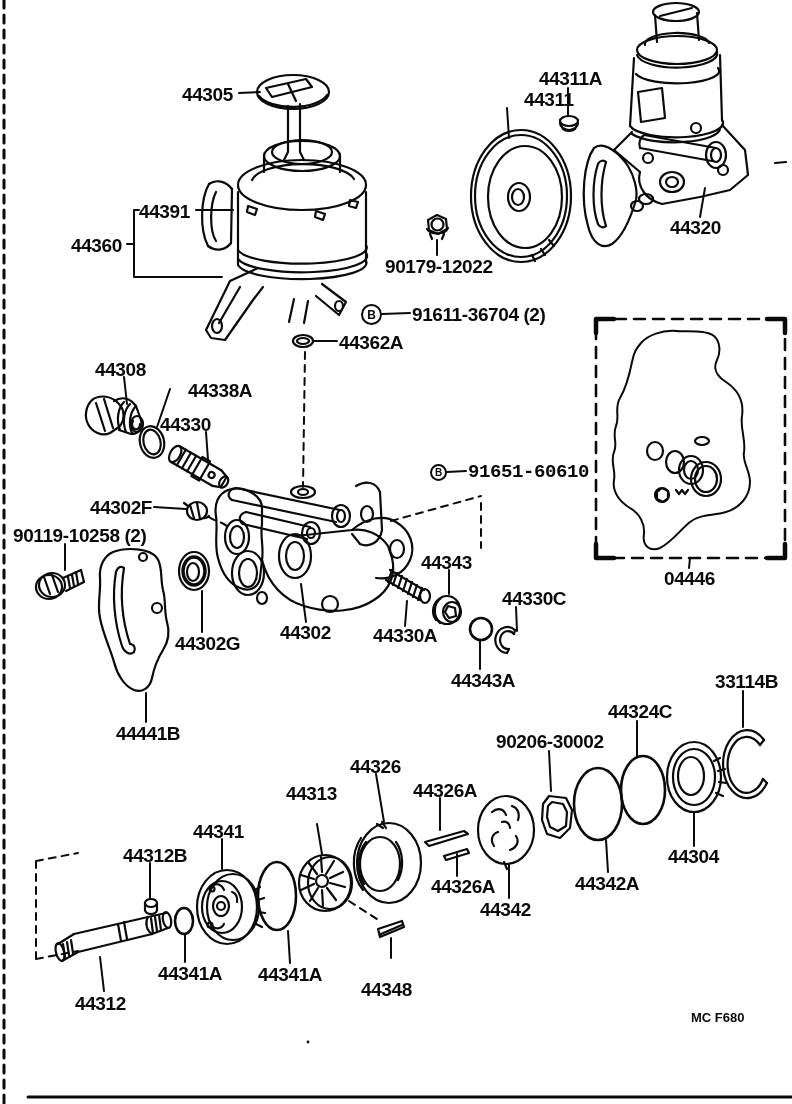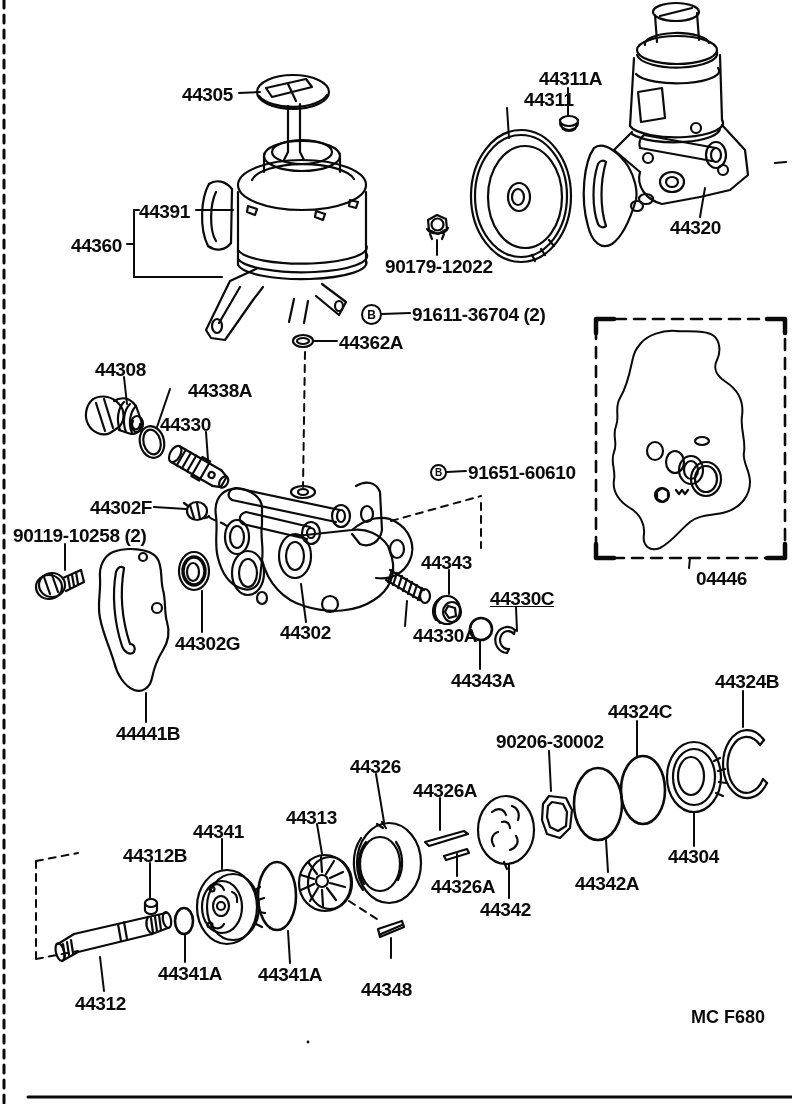--- a/index.html
+++ b/index.html
@@ -8,21 +8,21 @@
     background:#ffffff;overflow:hidden;
     font-family:"Liberation Sans","DejaVu Sans",sans-serif;
   }
   .stage svg{position:absolute;left:0;top:0;}
   .lbl{
     position:absolute;
     font-weight:bold;font-size:19px;line-height:19px;
     letter-spacing:-0.4px;color:#0a0a0a;white-space:nowrap;
   }
   .footer-code{
-    position:absolute;font-weight:bold;font-size:18px;line-height:17px;
+    position:absolute;font-weight:bold;font-size:13px;line-height:17px;
     letter-spacing:0px;color:#0a0a0a;white-space:nowrap;
   }
   .bsym{
     position:absolute;box-sizing:border-box;border:2px solid #0a0a0a;border-radius:50%;
     display:flex;align-items:center;justify-content:center;
     font-weight:bold;color:#0a0a0a;background:#fff;
   }
 </style>
 </head>
 <body>
@@ -407,37 +407,37 @@
 <div class="lbl" style="left:71px;top:236px;">44360</div>
 <div class="lbl" style="left:539px;top:69px;">44311A</div>
 <div class="lbl" style="left:477px;top:90px;margin-left:47px;">44311</div>
 <div class="lbl" style="left:670px;top:218px;">44320</div>
 <div class="lbl" style="left:385px;top:257px;">90179-12022</div>
 <div class="lbl" style="left:412px;top:305px;">91611-36704 (2)</div>
 <div class="lbl" style="left:339px;top:333px;">44362A</div>
 <div class="lbl" style="left:95px;top:360px;">44308</div>
 <div class="lbl" style="left:188px;top:381px;">44338A</div>
 <div class="lbl" style="left:160px;top:415px;text-align:center;">44330</div>
-<div class="lbl" style="left:468px;top:463px;">91651-60610</div>
+<div class="lbl" style="left:468px;top:463px;font-family:Liberation Mono, monospace;">91651-60610</div>
 <div class="lbl" style="left:90px;top:498px;">44302F</div>
 <div class="lbl" style="left:13px;top:526px;">90119-10258 (2)</div>
 <div class="lbl" style="left:421px;top:553px;">44343</div>
-<div class="lbl" style="left:696px;top:569px;text-align:right;">04446</div>
-<div class="lbl" style="left:490px;top:589px;text-decoration:underline;">44330C</div>
+<div class="lbl" style="left:664px;top:569px;text-align:right;">04446</div>
+<div class="lbl" style="left:502px;top:589px;">44330C</div>
 <div class="lbl" style="left:280px;top:623px;">44302</div>
-<div class="lbl" style="left:373px;top:626px;margin-left:40px;">44330A</div>
+<div class="lbl" style="left:373px;top:626px;">44330A</div>
 <div class="lbl" style="left:175px;top:634px;">44302G</div>
 <div class="lbl" style="left:451px;top:671px;">44343A</div>
-<div class="lbl" style="left:715px;top:672px;">44324B</div>
+<div class="lbl" style="left:715px;top:672px;">33114B</div>
 <div class="lbl" style="left:608px;top:702px;">44324C</div>
 <div class="lbl" style="left:116px;top:724px;">44441B</div>
 <div class="lbl" style="left:496px;top:732px;">90206-30002</div>
 <div class="lbl" style="left:350px;top:757px;">44326</div>
 <div class="lbl" style="left:413px;top:781px;">44326A</div>
-<div class="lbl" style="left:286px;top:808px;">44313</div>
+<div class="lbl" style="left:286px;top:784px;">44313</div>
 <div class="lbl" style="left:193px;top:822px;">44341</div>
 <div class="lbl" style="left:123px;top:846px;">44312B</div>
 <div class="lbl" style="left:668px;top:847px;">44304</div>
 <div class="lbl" style="left:575px;top:874px;">44342A</div>
 <div class="lbl" style="left:431px;top:877px;">44326A</div>
 <div class="lbl" style="left:480px;top:900px;">44342</div>
 <div class="lbl" style="left:158px;top:964px;">44341A</div>
 <div class="lbl" style="left:258px;top:965px;">44341A</div>
 <div class="lbl" style="left:361px;top:960px;margin-top:20px;">44348</div>
 <div class="lbl" style="left:75px;top:994px;">44312</div>

